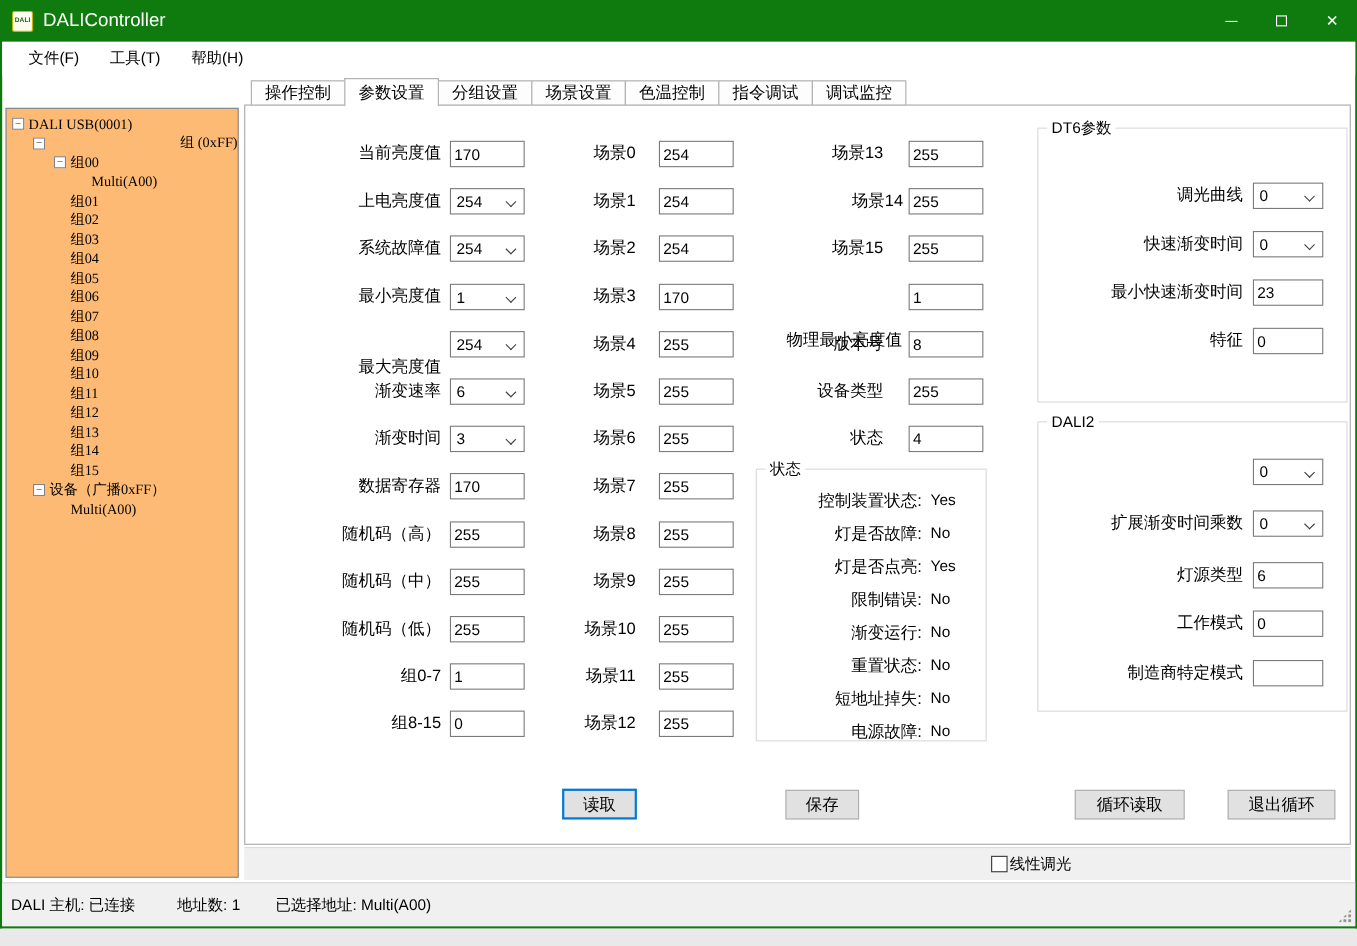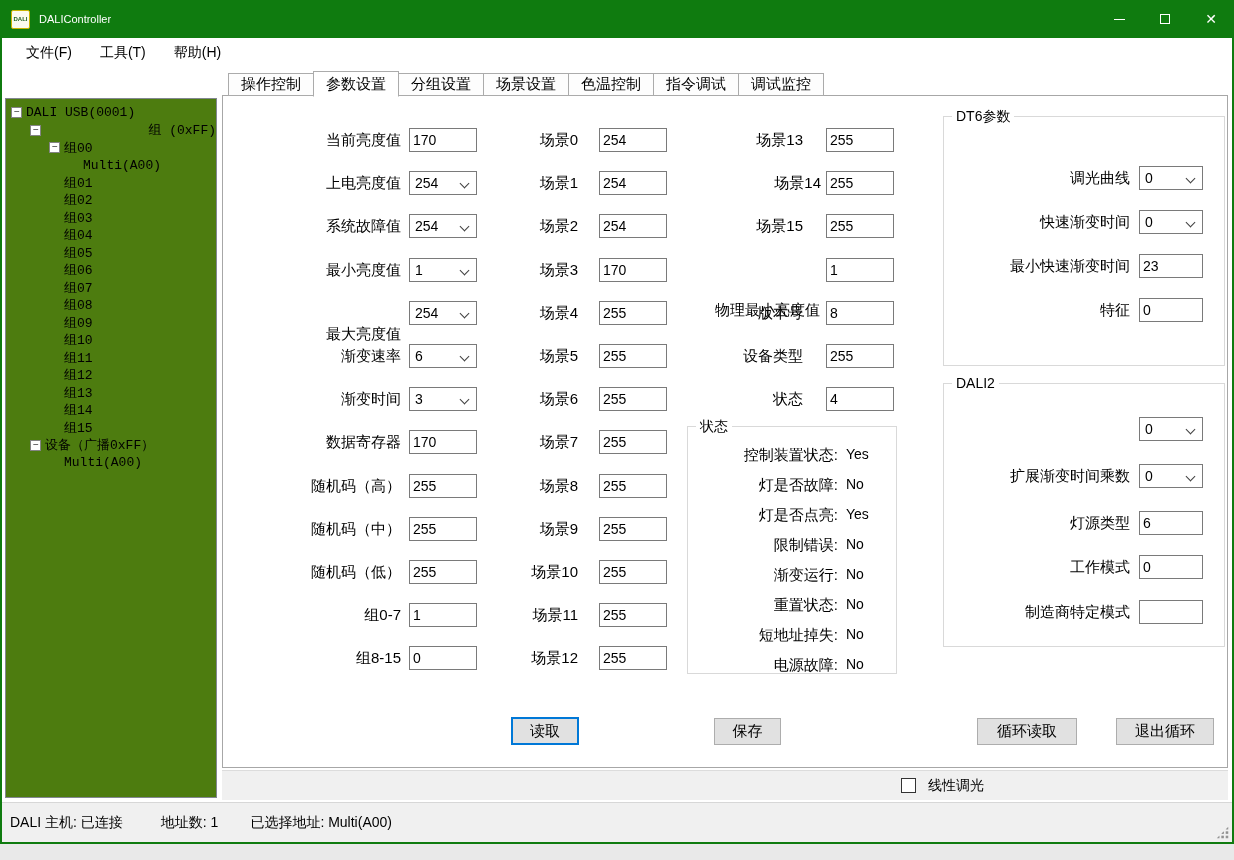--- a/index.html
+++ b/index.html
@@ -2,30 +2,30 @@
 <html><head>
 <meta charset="utf-8">
 <style>
   *{box-sizing:border-box;margin:0;padding:0}
   html,body{width:1234px;height:860px}
   body{position:relative;background:#e9e9e9;font-family:"Liberation Sans",sans-serif;color:#000;overflow:hidden}
   .window{position:absolute;left:0;top:0;width:1234px;height:844px;background:#fff;border:2px solid #0f7b0f;border-top:none}
   
   .titlebar{position:absolute;left:-2px;top:0;width:1234px;height:38px;background:#0f7b0f;display:flex;align-items:center;color:#fff}
   .app-icon{width:19px;height:19px;margin-left:11px;background:#fbfbee;border:1px solid #c9b402;border-radius:2px;display:flex;align-items:center;justify-content:center;font-size:6px;font-weight:bold;color:#1b5e20;letter-spacing:0}
-  .title-text{margin-left:9px;font-size:11px}
+  .title-text{margin-left:9px;font-size:17px}
   .caption-btns{margin-left:auto;display:flex;height:100%}
   .cap-btn{width:46px;height:100%;display:flex;align-items:center;justify-content:center;font-size:14px}
   .min-glyph{display:block;width:11px;height:1px;background:#fff}
   .max-glyph{display:block;width:10px;height:10px;border:1px solid #fff}
   
   .menubar{position:absolute;left:0;top:38px;width:100%;height:30px;background:#fff;display:flex;align-items:center;padding-left:10px}
   .menu-item{font-size:14px;padding:5px 14px}
   
-  .tree-panel{position:absolute;left:3px;top:98px;width:212px;height:700px;border:1px solid #828790;background:#4d7c0f;overflow:hidden;padding-top:5px;font-family:Liberation Mono, monospace;font-size:13px}
+  .tree-panel{position:absolute;left:3px;top:98px;width:212px;height:700px;border:1px solid #828790;background:#fdba74;overflow:hidden;padding-top:5px;font-family:Liberation Serif, serif;font-size:13px}
   .tree-row{height:17.5px;display:flex;align-items:center;white-space:nowrap}
   .tree-expander{flex:0 0 auto;width:11px;height:11px;border:1px solid #848484;background:#fff;display:flex;align-items:center;justify-content:center;margin-right:4px;font-size:10px;line-height:9px;color:#333}
   .tree-expander::before{content:"−"}
   .tree-spacer{flex:0 0 auto;width:15px}
   .tree-label{overflow:hidden}
   
   .tabstrip{position:absolute;left:226px;top:70px;height:26px;display:flex;align-items:flex-end;z-index:3}
   .tab{height:23px;border:1px solid #ababab;background:#fdfdfd;font-size:15px;display:flex;align-items:center;padding:0 12px;margin-left:-1px}
   .tab:first-child{margin-left:0}
   .tab.active{height:26px;background:#fff;border-bottom:1px solid #fff;margin-bottom:-1px;z-index:4}
@@ -37,21 +37,21 @@
   .combo::after{content:"";position:absolute;right:8px;top:8px;width:6px;height:6px;border-right:1.4px solid #404040;border-bottom:1.4px solid #404040;transform:rotate(45deg)}
   .groupbox{position:absolute;border:1px solid #d9d9d9}
   .group-title{position:absolute;top:-9px;left:8px;background:#fff;padding:0 4px;font-size:14px;line-height:17px}
   .srow-label{position:absolute;font-size:15px;text-align:right;white-space:nowrap}
   .srow-value{position:absolute;font-size:14px;white-space:nowrap}
   .btn{position:absolute;height:27px;background:#e1e1e1;border:1px solid #adadad;font-size:15px;font-family:"Liberation Sans",sans-serif;display:flex;align-items:center;justify-content:center}
   .btn.focused{height:28px;border:2px solid #0078d7}
   
   .bottom-strip{position:absolute;left:220px;top:770px;width:1006px;height:30px;background:#f0f0f0;border-top:1px solid #dcdcdc;display:flex;align-items:center}
   .checkbox-box{width:15px;height:15px;border:1px solid #333;background:#fff;margin-left:679px}
-  .checkbox-label{font-size:14px;margin-left:12px}
+  .checkbox-label{font-size:14px;margin-left:2px}
   .statusbar{position:absolute;left:0;bottom:0;width:100%;height:40px;background:#f0f0f0;border-top:1px solid #d7d7d7;display:flex;align-items:center;font-size:14px}
   .sb-item{white-space:nowrap}
   .grip{position:absolute;right:3px;bottom:3px;width:13px;height:13px;background-image:radial-gradient(circle,#8f8f8f 1.2px,transparent 1.4px);background-size:4.4px 4.4px;clip-path:polygon(100% 0,100% 100%,0 100%)}
 </style>
 </head>
 <body>
 
 <div class="window">
 
   <div class="titlebar">

